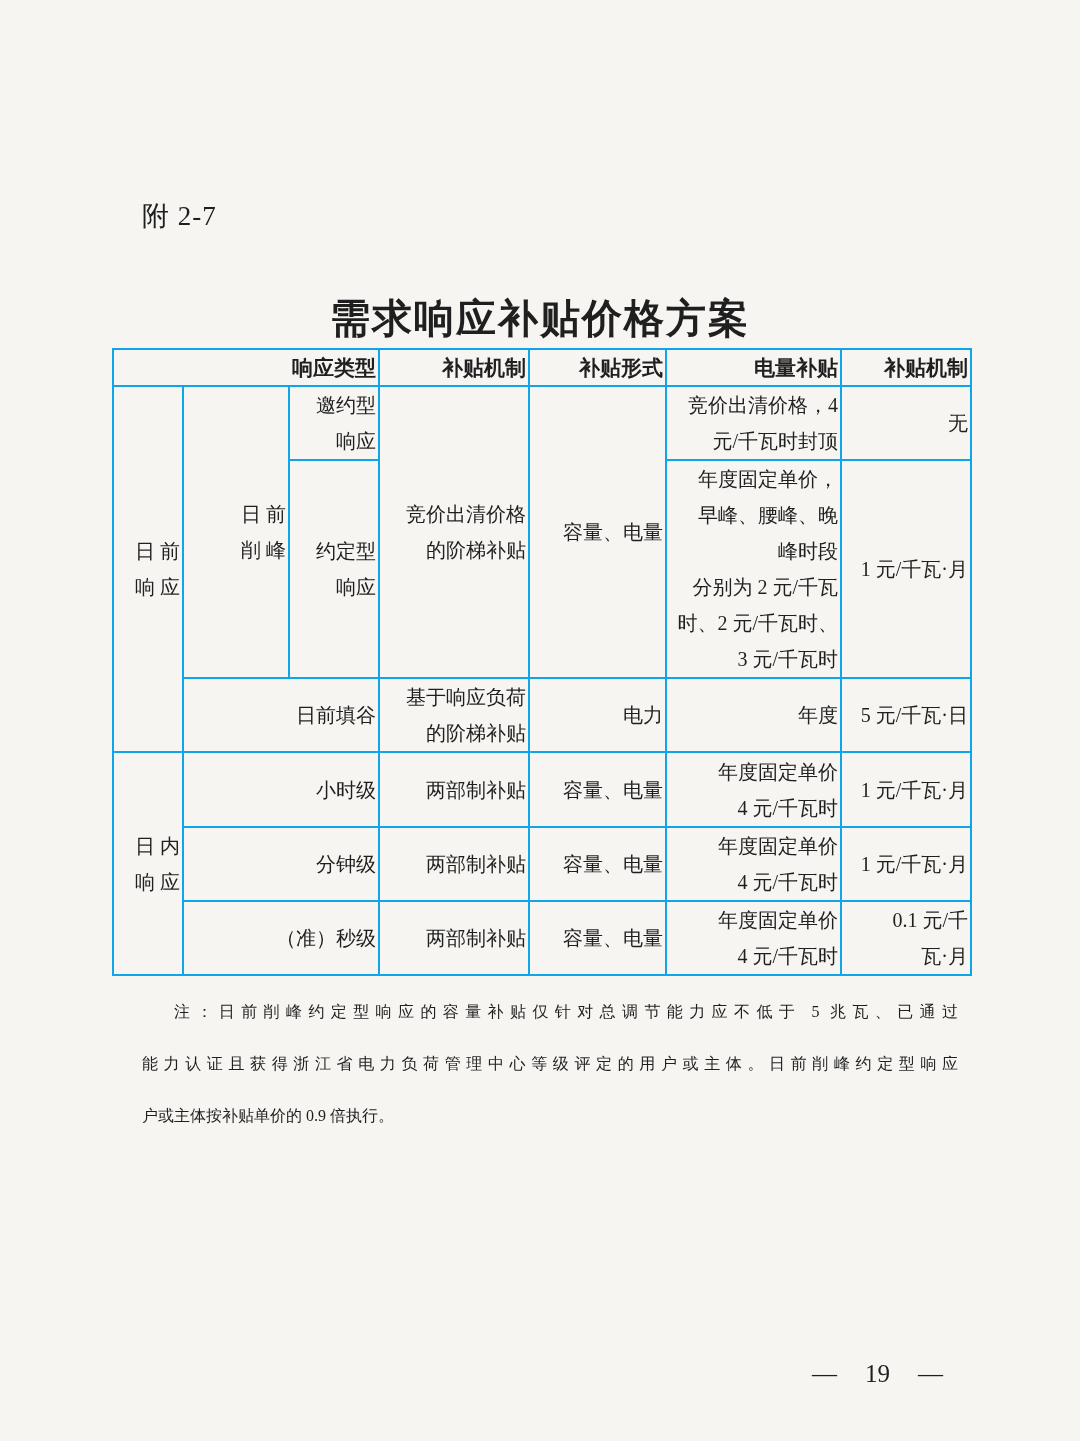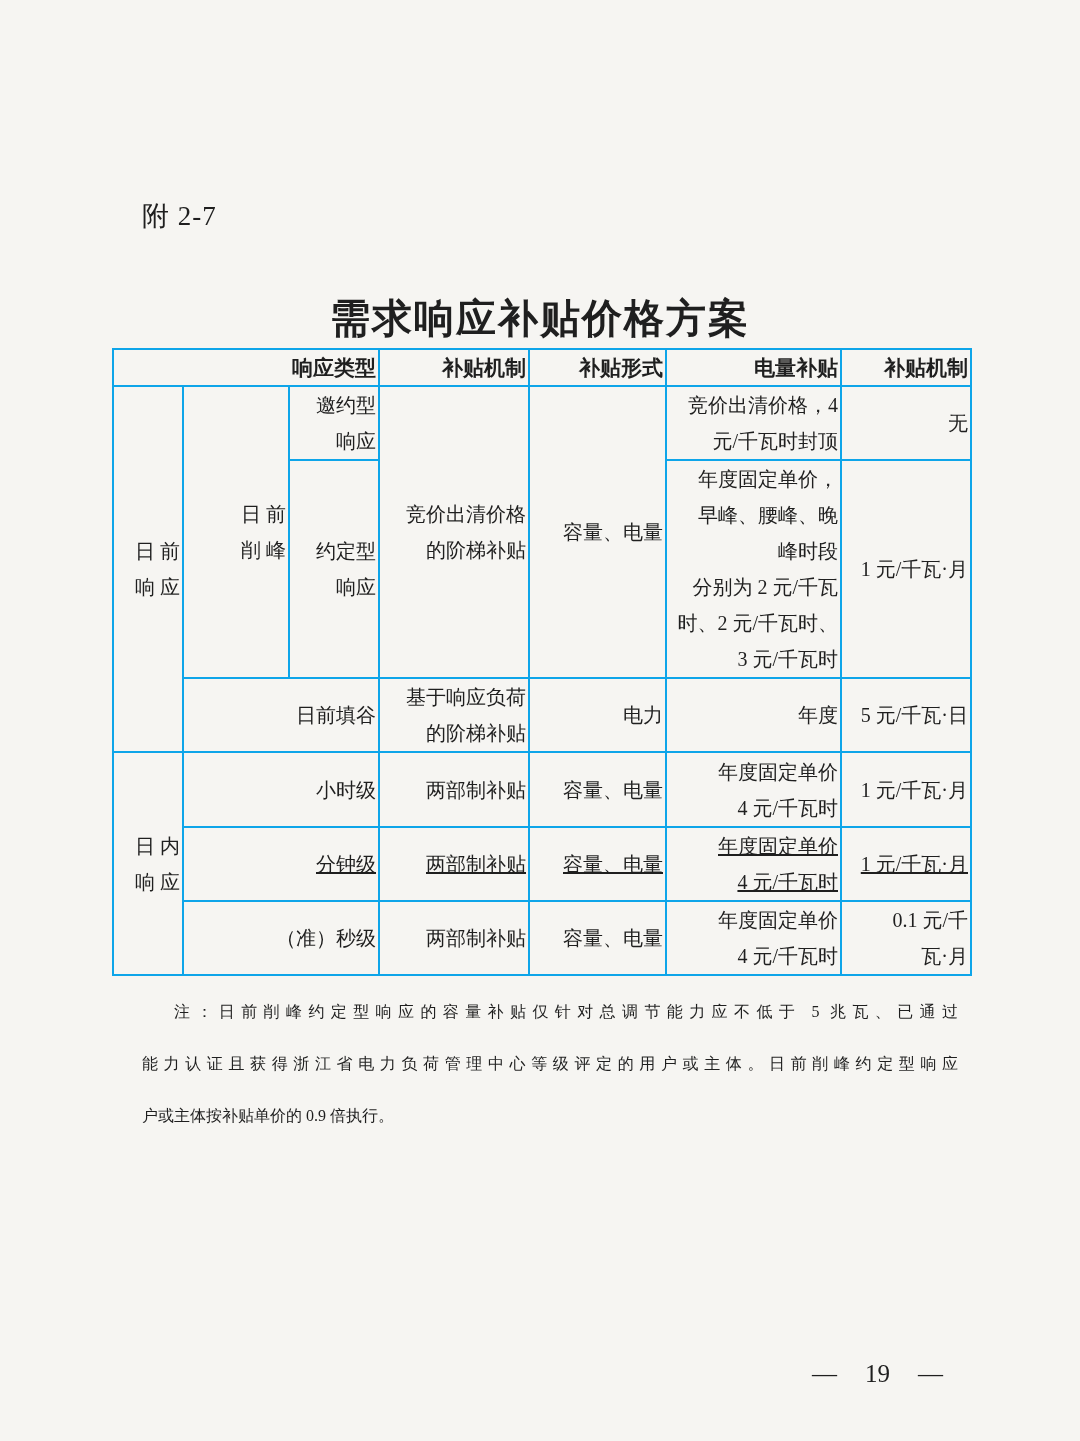--- a/index.html
+++ b/index.html
@@ -29,21 +29,21 @@
   }
   .price-table tr.r-head td {
     font-family:"Liberation Sans","DejaVu Sans",sans-serif;
     font-weight:bold; font-size:21px; line-height:1.2; white-space:nowrap;
   }
   tr.r-head { height:37px; }
   tr.r1 { height:73px; }
   tr.r2 { height:218px; }
   tr.r3 { height:74px; }
   tr.r4 { height:75px; }
-  tr.r5 { height:72px;text-decoration:underline; }
+  tr.r5 { height:72px; }
   tr.r6 { height:74px; }
   .note {
     position:absolute; left:142px; top:986px; width:816px;
     font-size:16px;
   }
   .note-line {
     line-height:52px; text-align:justify; text-align-last:justify;
   }
   .note-line.first { text-indent:2em; }
   .note-line.last { text-align-last:left; }

